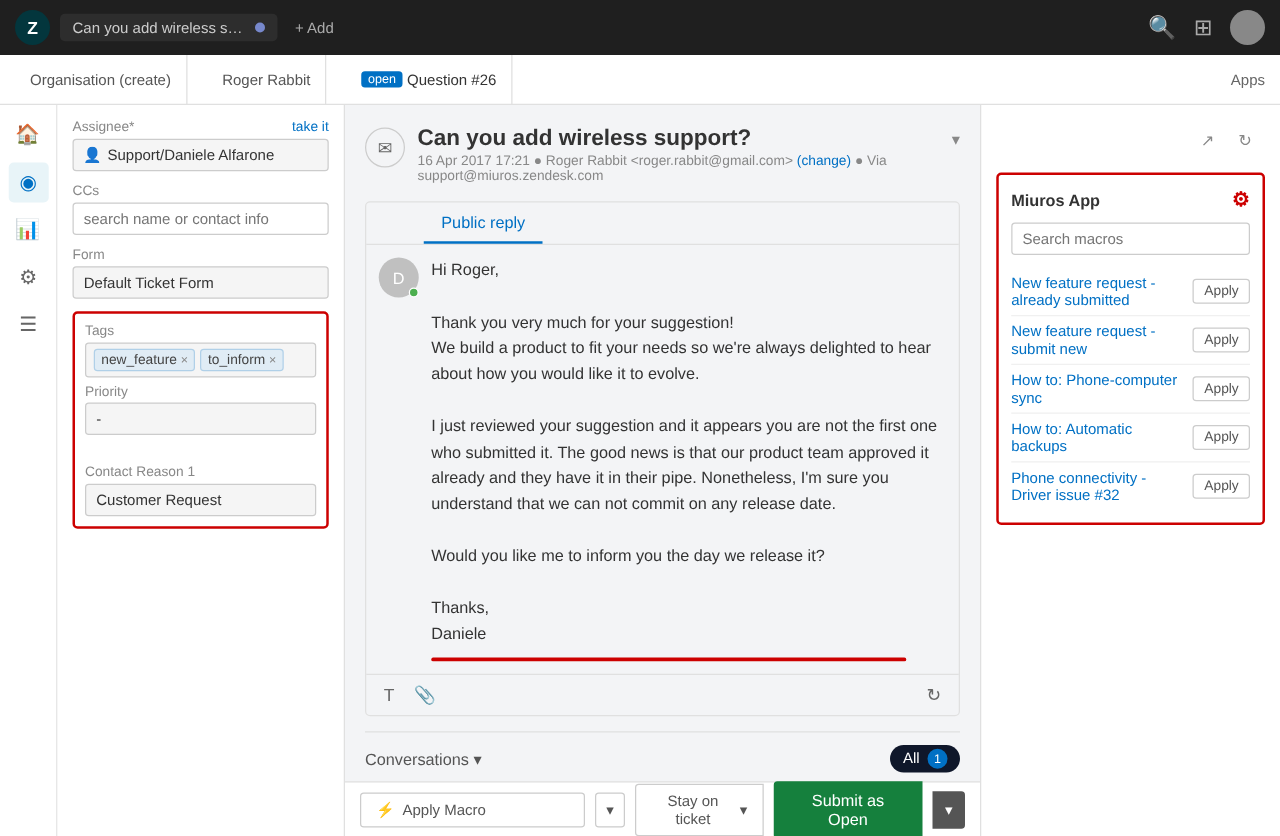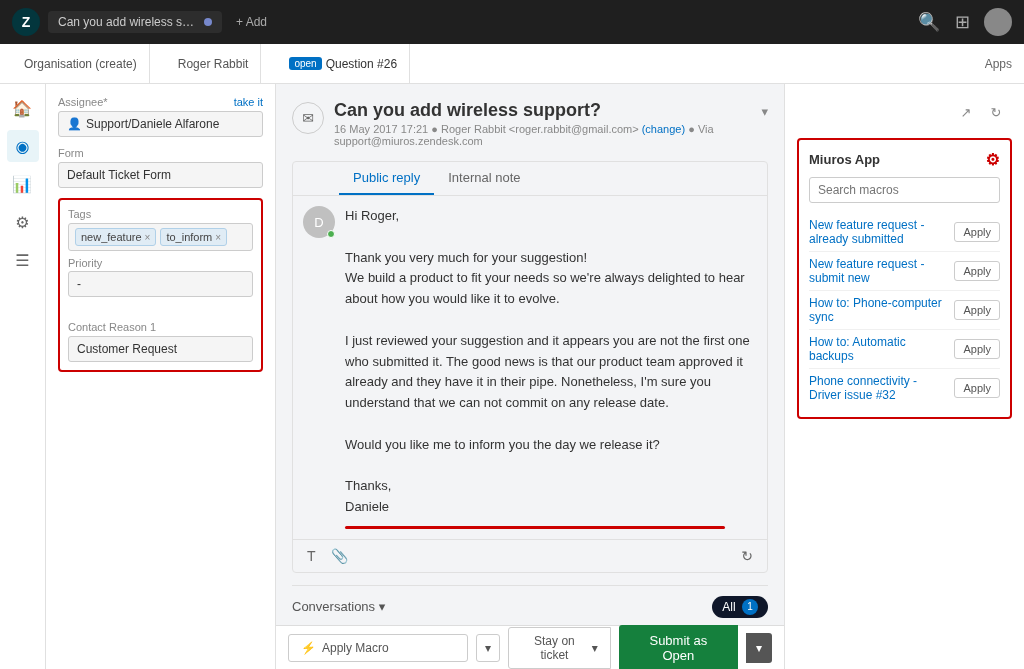--- a/index.html
+++ b/index.html
@@ -151,20 +151,26 @@
       <div class="sidebar-label">
         <span>Assignee*</span>
         <a>take it</a>
       </div>
       <div class="assignee-btn">
         <span>👤</span>
         <span>Support/Daniele Alfarone</span>
       </div>
     </div>
 
+    <div class="sidebar-field">
+      <div class="sidebar-label">
+        <span>CCs</span>
+      </div>
+      <input class="sidebar-input" placeholder="search name or contact info" style="">
+    </div>
 
     <div class="sidebar-field">
       <div class="sidebar-label">
         <span>Form</span>
       </div>
       <input class="sidebar-input readonly" readonly="" value="Default Ticket Form" style="">
     </div>
 
     <div class="tags-section">
       <div class="tags-field">
@@ -200,42 +206,39 @@
   </div>
 
   <div class="content">
     <div class="ticket-content">
 
       <div class="ticket-header">
         <div class="ticket-icon">✉</div>
         <div style="flex:1;">
           <div class="ticket-title">Can you add wireless support?</div>
           <div class="ticket-meta">
-            <span>16 May 2017 17:21</span>
+            <span>16 Apr 2017 17:21</span>
             <span> ● </span>
             <span>Roger Rabbit</span>
             <span> &lt;</span><span>roger.rabbit@gmail.com</span><span>&gt; </span>
             <a>(change)</a>
             <span> ● </span>
             <span>Via</span>
             <span> </span>
             <span>support@miuros.zendesk.com</span>
           </div>
         </div>
         <span class="ticket-chevron">▾</span>
       </div>
 
       <div class="reply-area">
 
         <div style="display:flex; border-bottom: 1px solid #e0e0e0; padding-left: 46px;">
           <div class="reply-tab active">
             <span>Public reply</span>
-          </div>
-          <div class="reply-tab">
-            <span>Internal note</span>
           </div>
         </div>
 
         <div style="display:flex; padding: 10px;">
           <div class="avatar-icon" style="margin-right:10px; flex-shrink:0;">
             D
             <div class="avatar-online"></div>
           </div>
           <div style="flex:1;">
             <div class="reply-text" contenteditable="true" style="">

